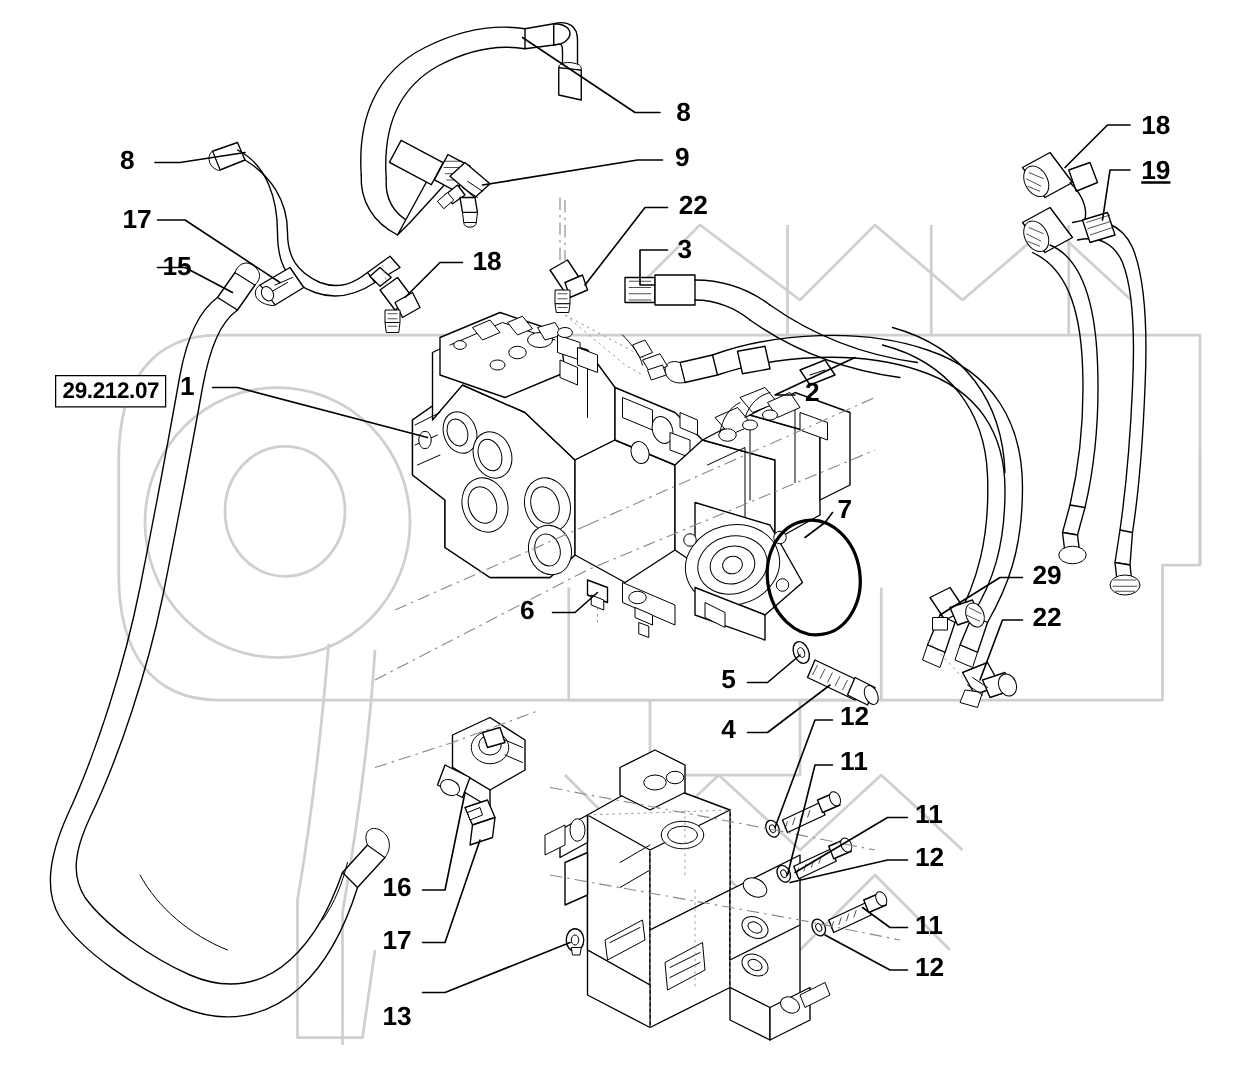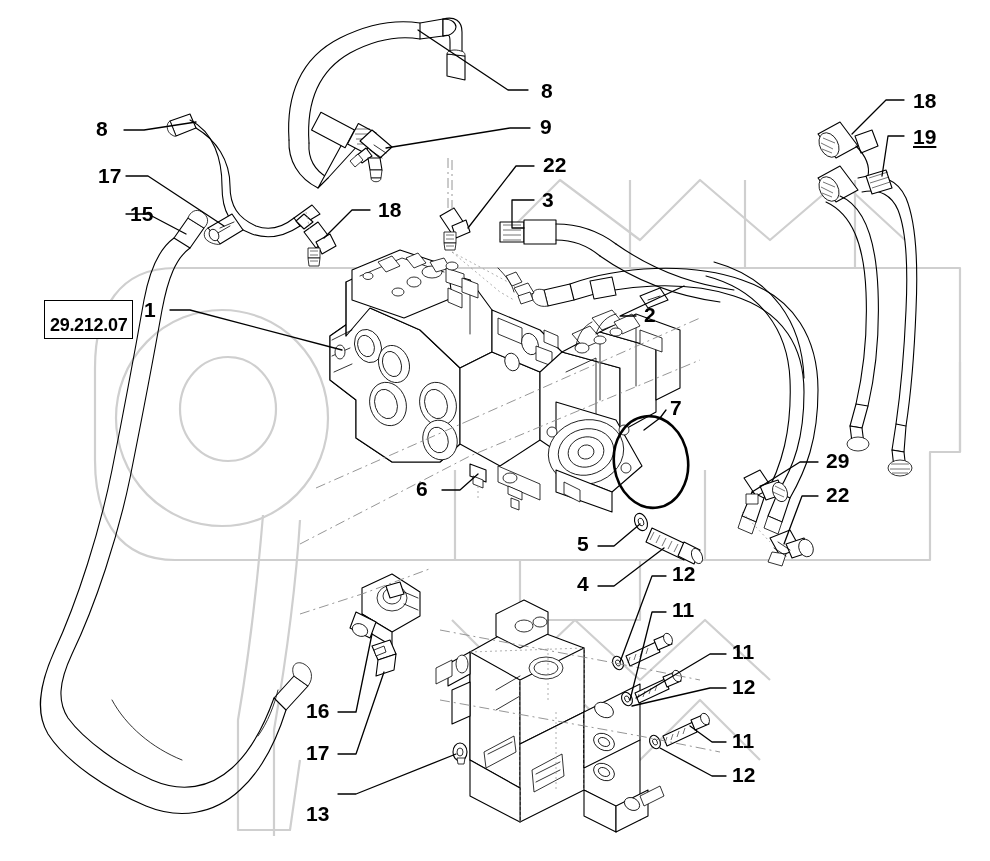--- a/index.html
+++ b/index.html
@@ -33,21 +33,21 @@
     color: #000000;
     line-height: 1;
     white-space: nowrap;
     letter-spacing: 0px;
   }
   #ref-box {
     position: absolute;
     left: 44px;
     top: 300px;
     border: 1.6px solid #000;
-    padding: 15px 5px 3px 5px;
+    padding: 2px 5px 3px 5px;
     background: #fff;
     font-family: "Liberation Sans", sans-serif;
     font-size: 18px;
     font-weight: bold;
     color: #000;
     line-height: 1.05;
     letter-spacing: -0.3px;
   }
 </style>
 </head>

